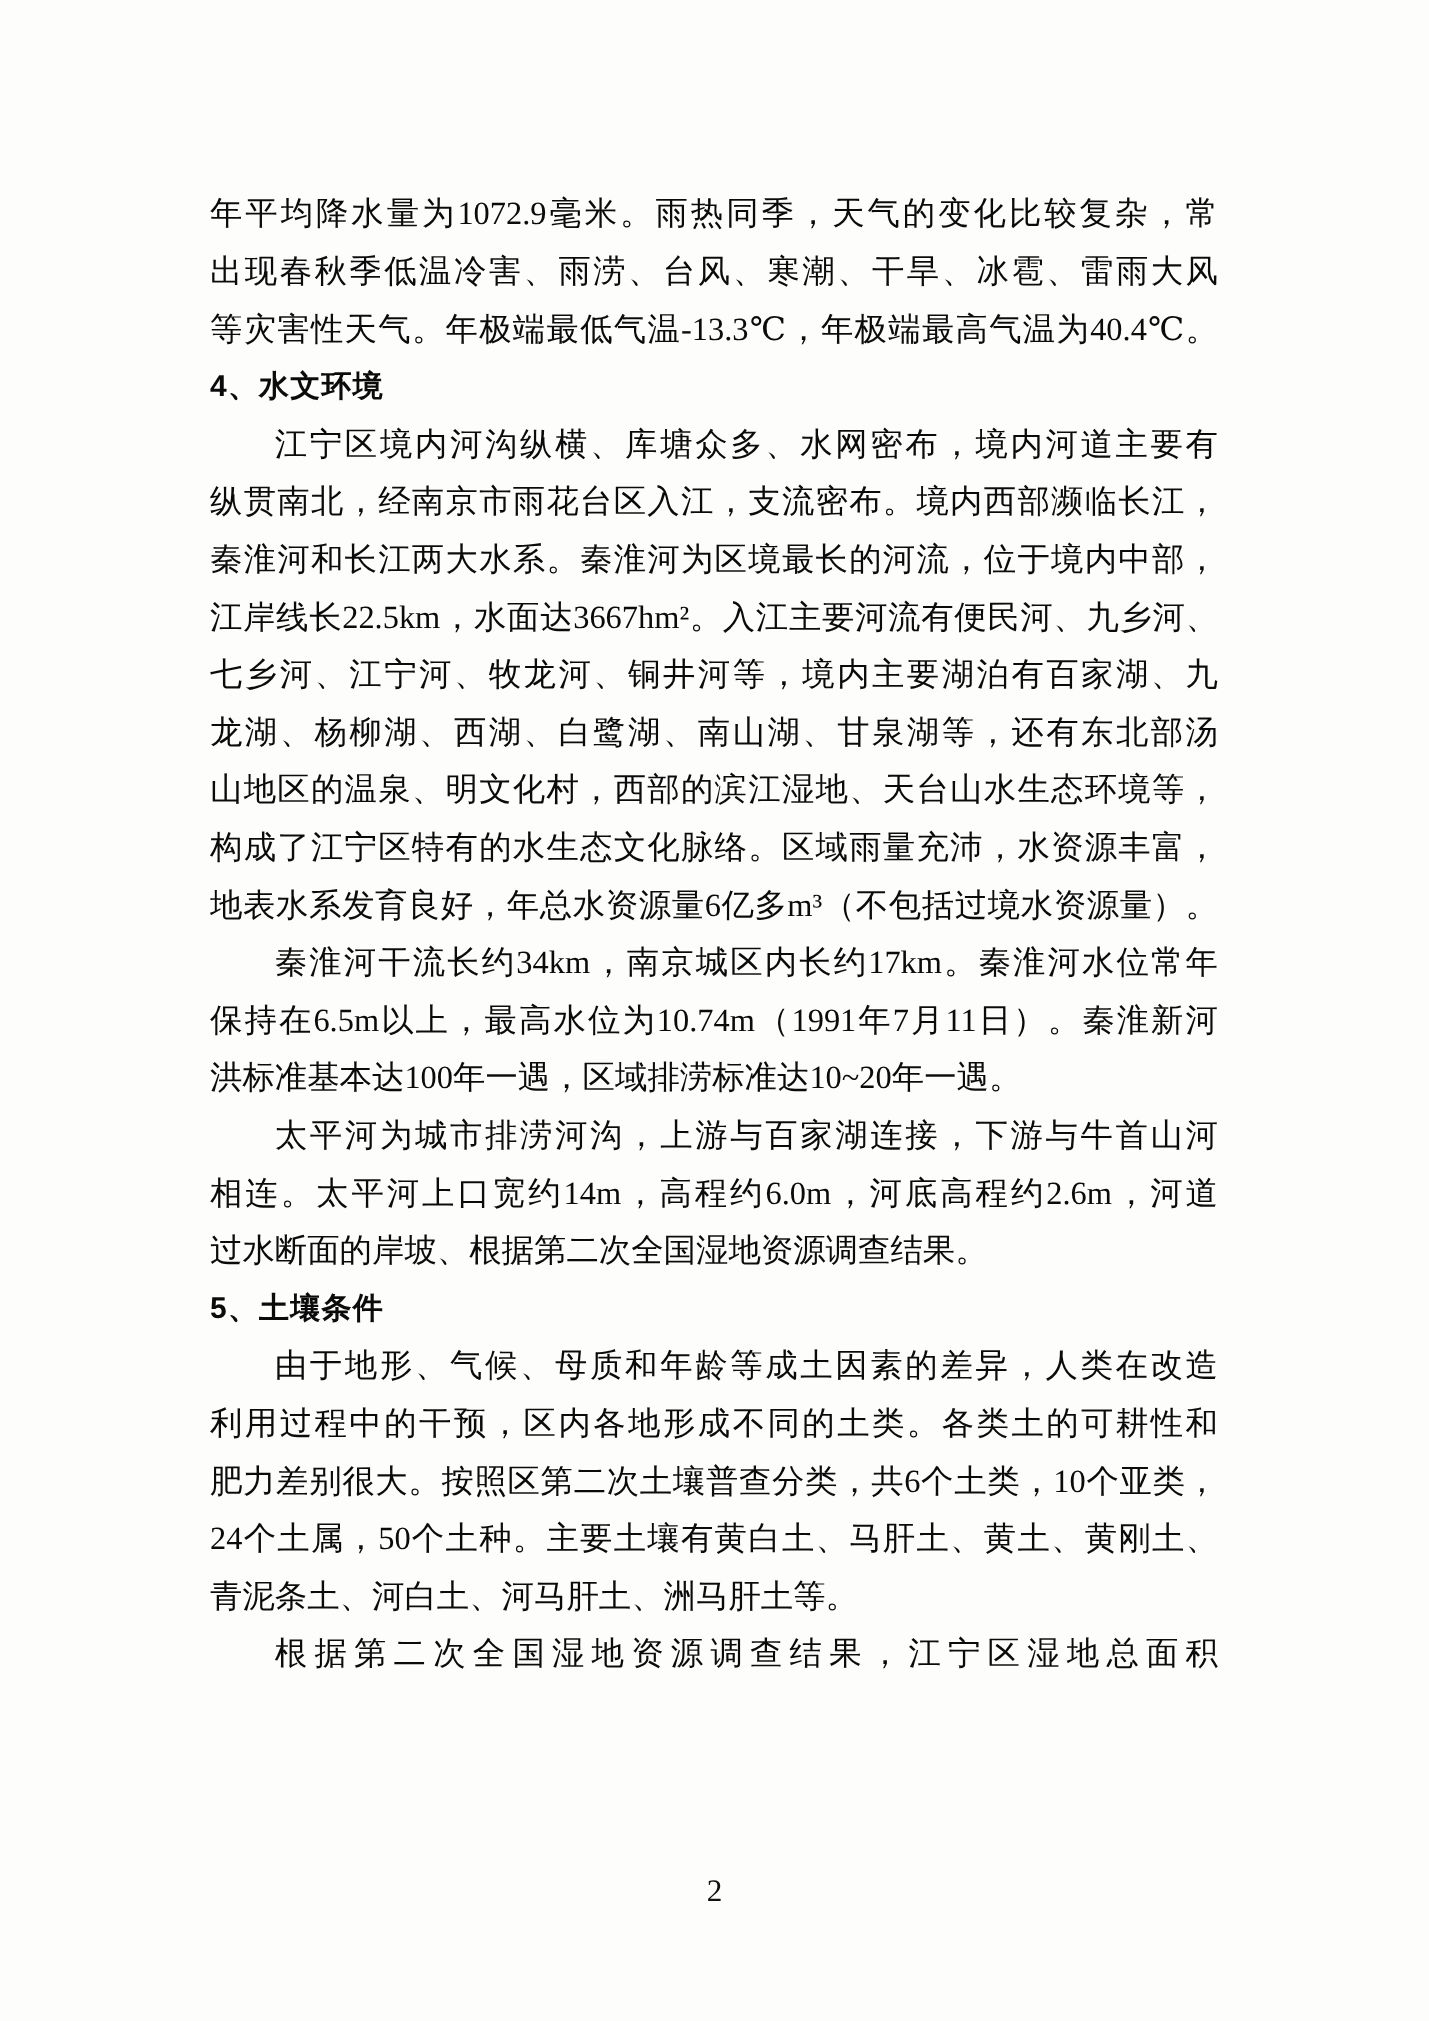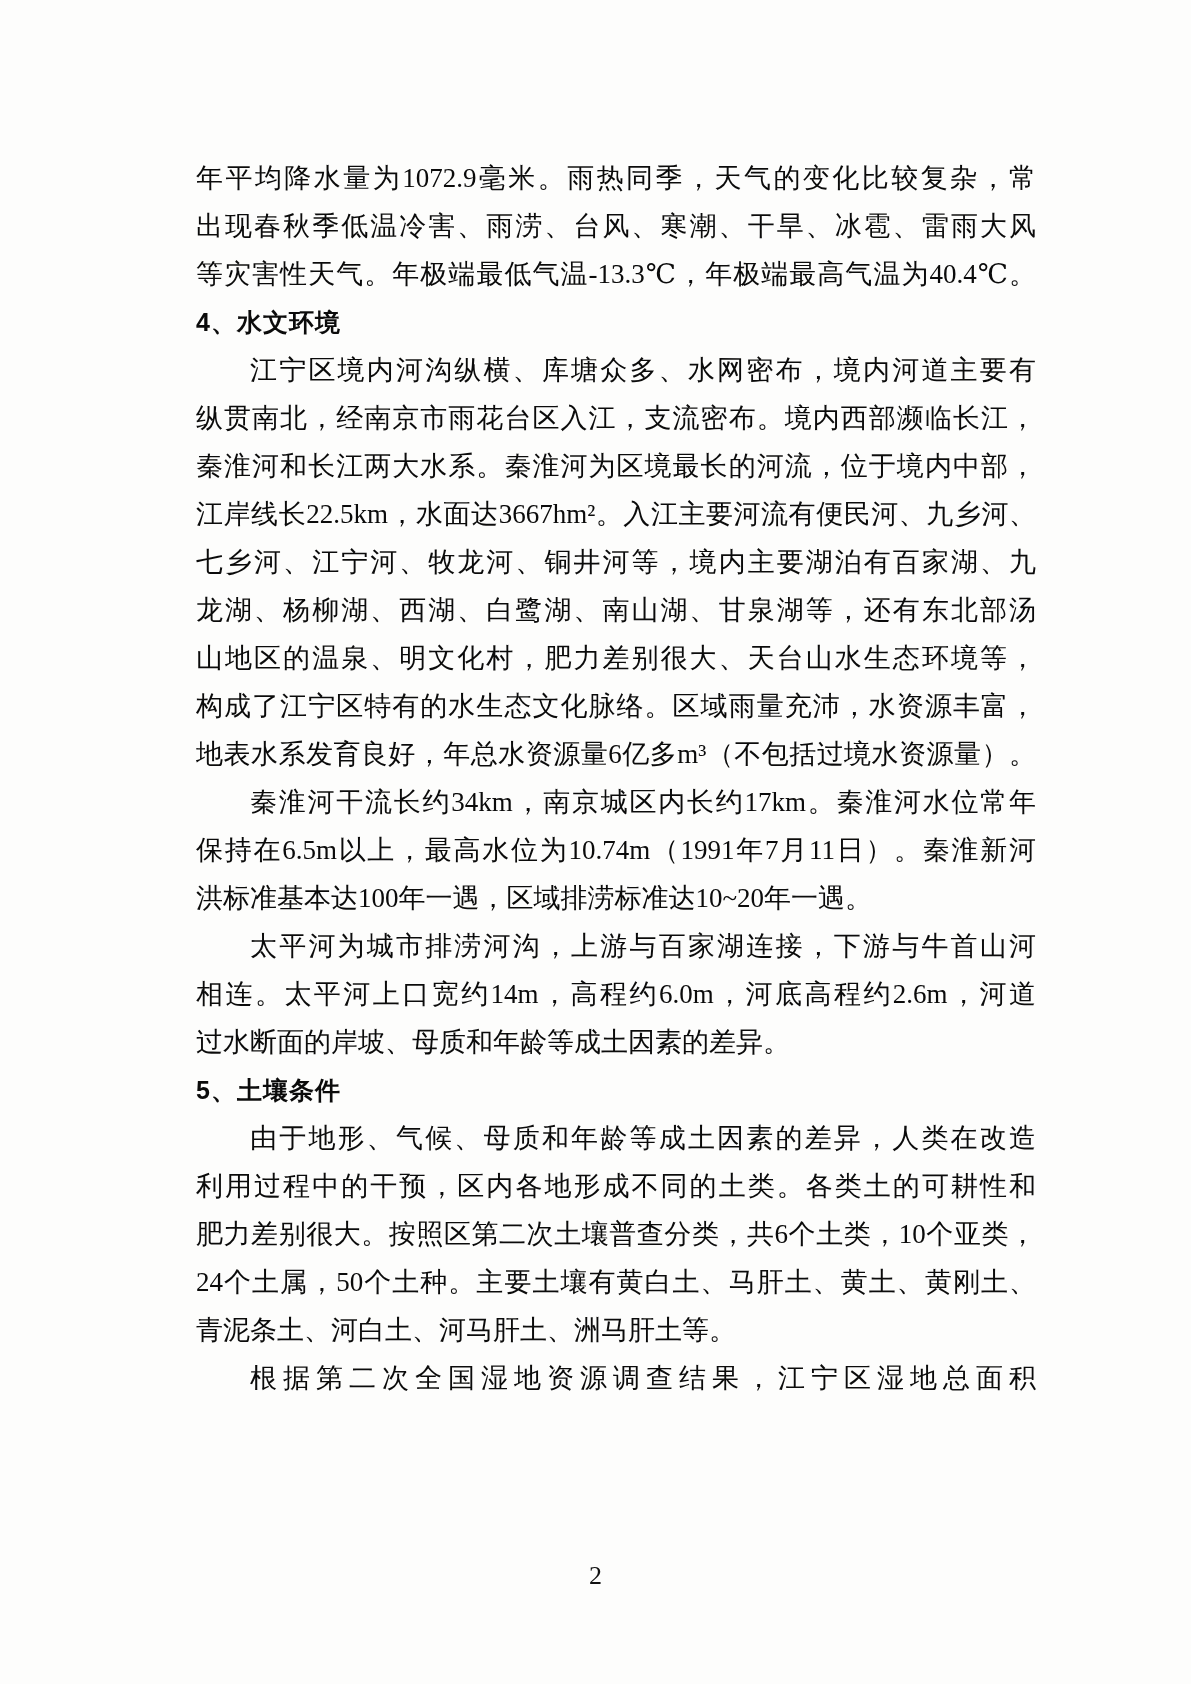--- a/index.html
+++ b/index.html
@@ -10,21 +10,21 @@
   }
   .page {
     position: relative;
     width: 1191px; height: 1684px;
     background: #fdfdfc;
     color: #0b0b0b;
     overflow: hidden;
   }
   .content {
     position: absolute;
-    left: 196px; top: 154px;
+    left: 175px; top: 154px;
     width: 840px;
   }
   .para-block { display: block; }
   .line {
     font-size: 27px;
     height: 48px;
     line-height: 48px;
     overflow: hidden;
     word-break: break-all;
   }
@@ -64,33 +64,33 @@
         <div class="line stretch">等灾害性天气。年极端最低气温-13.3℃，年极端最高气温为40.4℃。</div>
       </div>
       <div class="heading">4、水文环境</div>
       <div class="para-block">
         <div class="line stretch indent">江宁区境内河沟纵横、库塘众多、水网密布，境内河道主要有</div>
         <div class="line stretch">纵贯南北，经南京市雨花台区入江，支流密布。境内西部濒临长江，</div>
         <div class="line stretch">秦淮河和长江两大水系。秦淮河为区境最长的河流，位于境内中部，</div>
         <div class="line stretch">江岸线长22.5km，水面达3667hm²。入江主要河流有便民河、九乡河、</div>
         <div class="line stretch">七乡河、江宁河、牧龙河、铜井河等，境内主要湖泊有百家湖、九</div>
         <div class="line stretch">龙湖、杨柳湖、西湖、白鹭湖、南山湖、甘泉湖等，还有东北部汤</div>
-        <div class="line stretch">山地区的温泉、明文化村，肥力差别很大、天台山水生态环境等，</div>
+        <div class="line stretch">山地区的温泉、明文化村，西部的滨江湿地、天台山水生态环境等，</div>
         <div class="line stretch">构成了江宁区特有的水生态文化脉络。区域雨量充沛，水资源丰富，</div>
         <div class="line stretch">地表水系发育良好，年总水资源量6亿多m³（不包括过境水资源量）。</div>
       </div>
       <div class="para-block">
         <div class="line stretch indent">秦淮河干流长约34km，南京城区内长约17km。秦淮河水位常年</div>
         <div class="line stretch">保持在6.5m以上，最高水位为10.74m（1991年7月11日）。秦淮新河</div>
         <div class="line">洪标准基本达100年一遇，区域排涝标准达10~20年一遇。</div>
       </div>
       <div class="para-block">
         <div class="line stretch indent">太平河为城市排涝河沟，上游与百家湖连接，下游与牛首山河</div>
         <div class="line stretch">相连。太平河上口宽约14m，高程约6.0m，河底高程约2.6m，河道</div>
-        <div class="line">过水断面的岸坡、母质和年龄等成土因素的差异。</div>
+        <div class="line">过水断面的岸坡、根据第二次全国湿地资源调查结果。</div>
       </div>
       <div class="heading">5、土壤条件</div>
       <div class="para-block">
         <div class="line stretch indent">由于地形、气候、母质和年龄等成土因素的差异，人类在改造</div>
         <div class="line stretch">利用过程中的干预，区内各地形成不同的土类。各类土的可耕性和</div>
         <div class="line stretch">肥力差别很大。按照区第二次土壤普查分类，共6个土类，10个亚类，</div>
         <div class="line stretch">24个土属，50个土种。主要土壤有黄白土、马肝土、黄土、黄刚土、</div>
         <div class="line">青泥条土、河白土、河马肝土、洲马肝土等。</div>
       </div>
       <div class="para-block">

